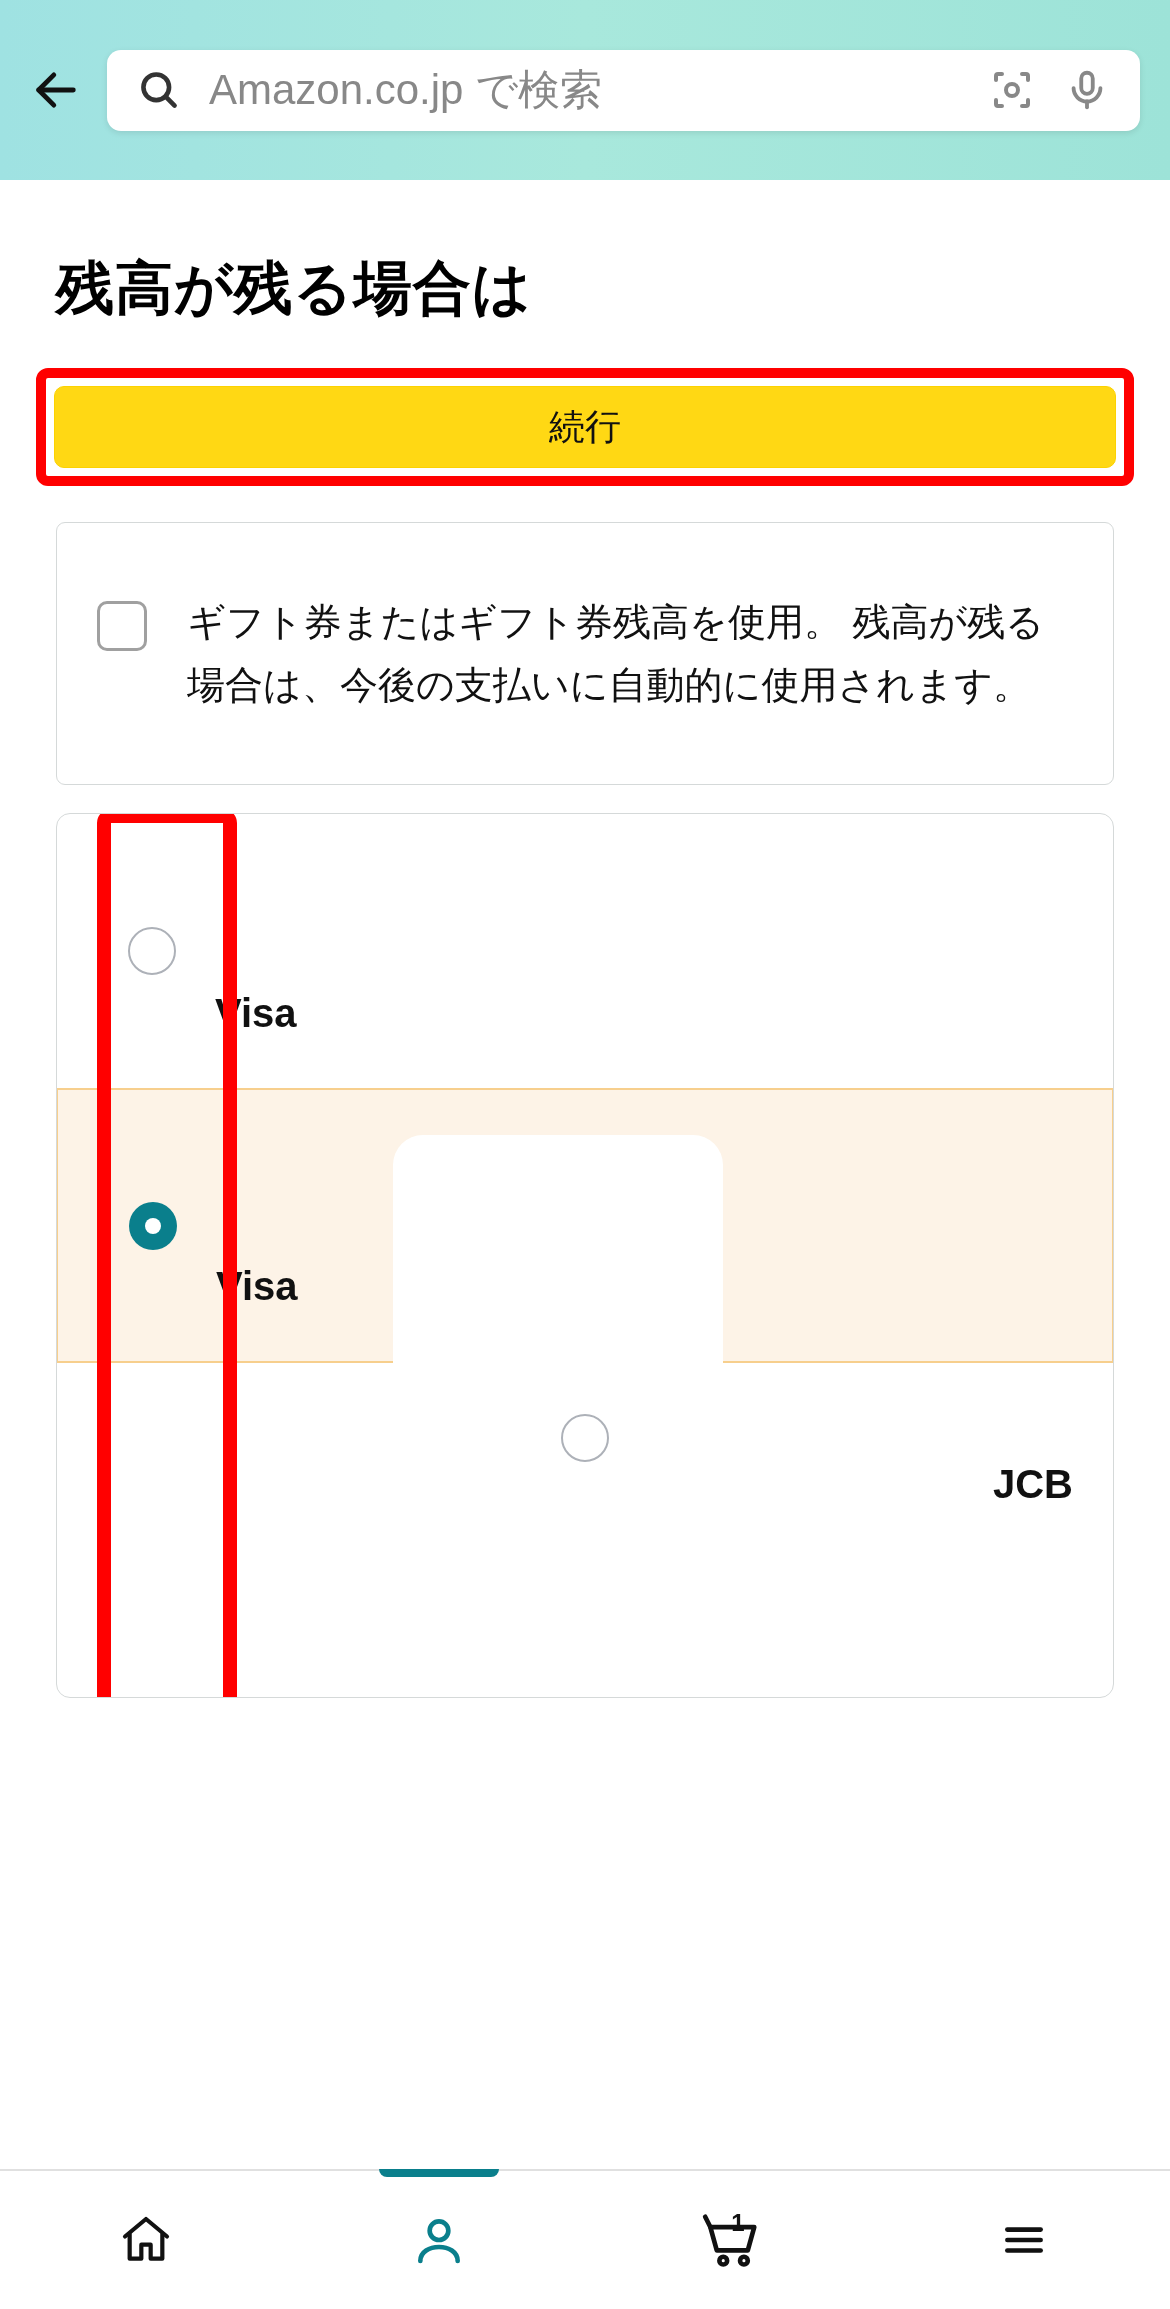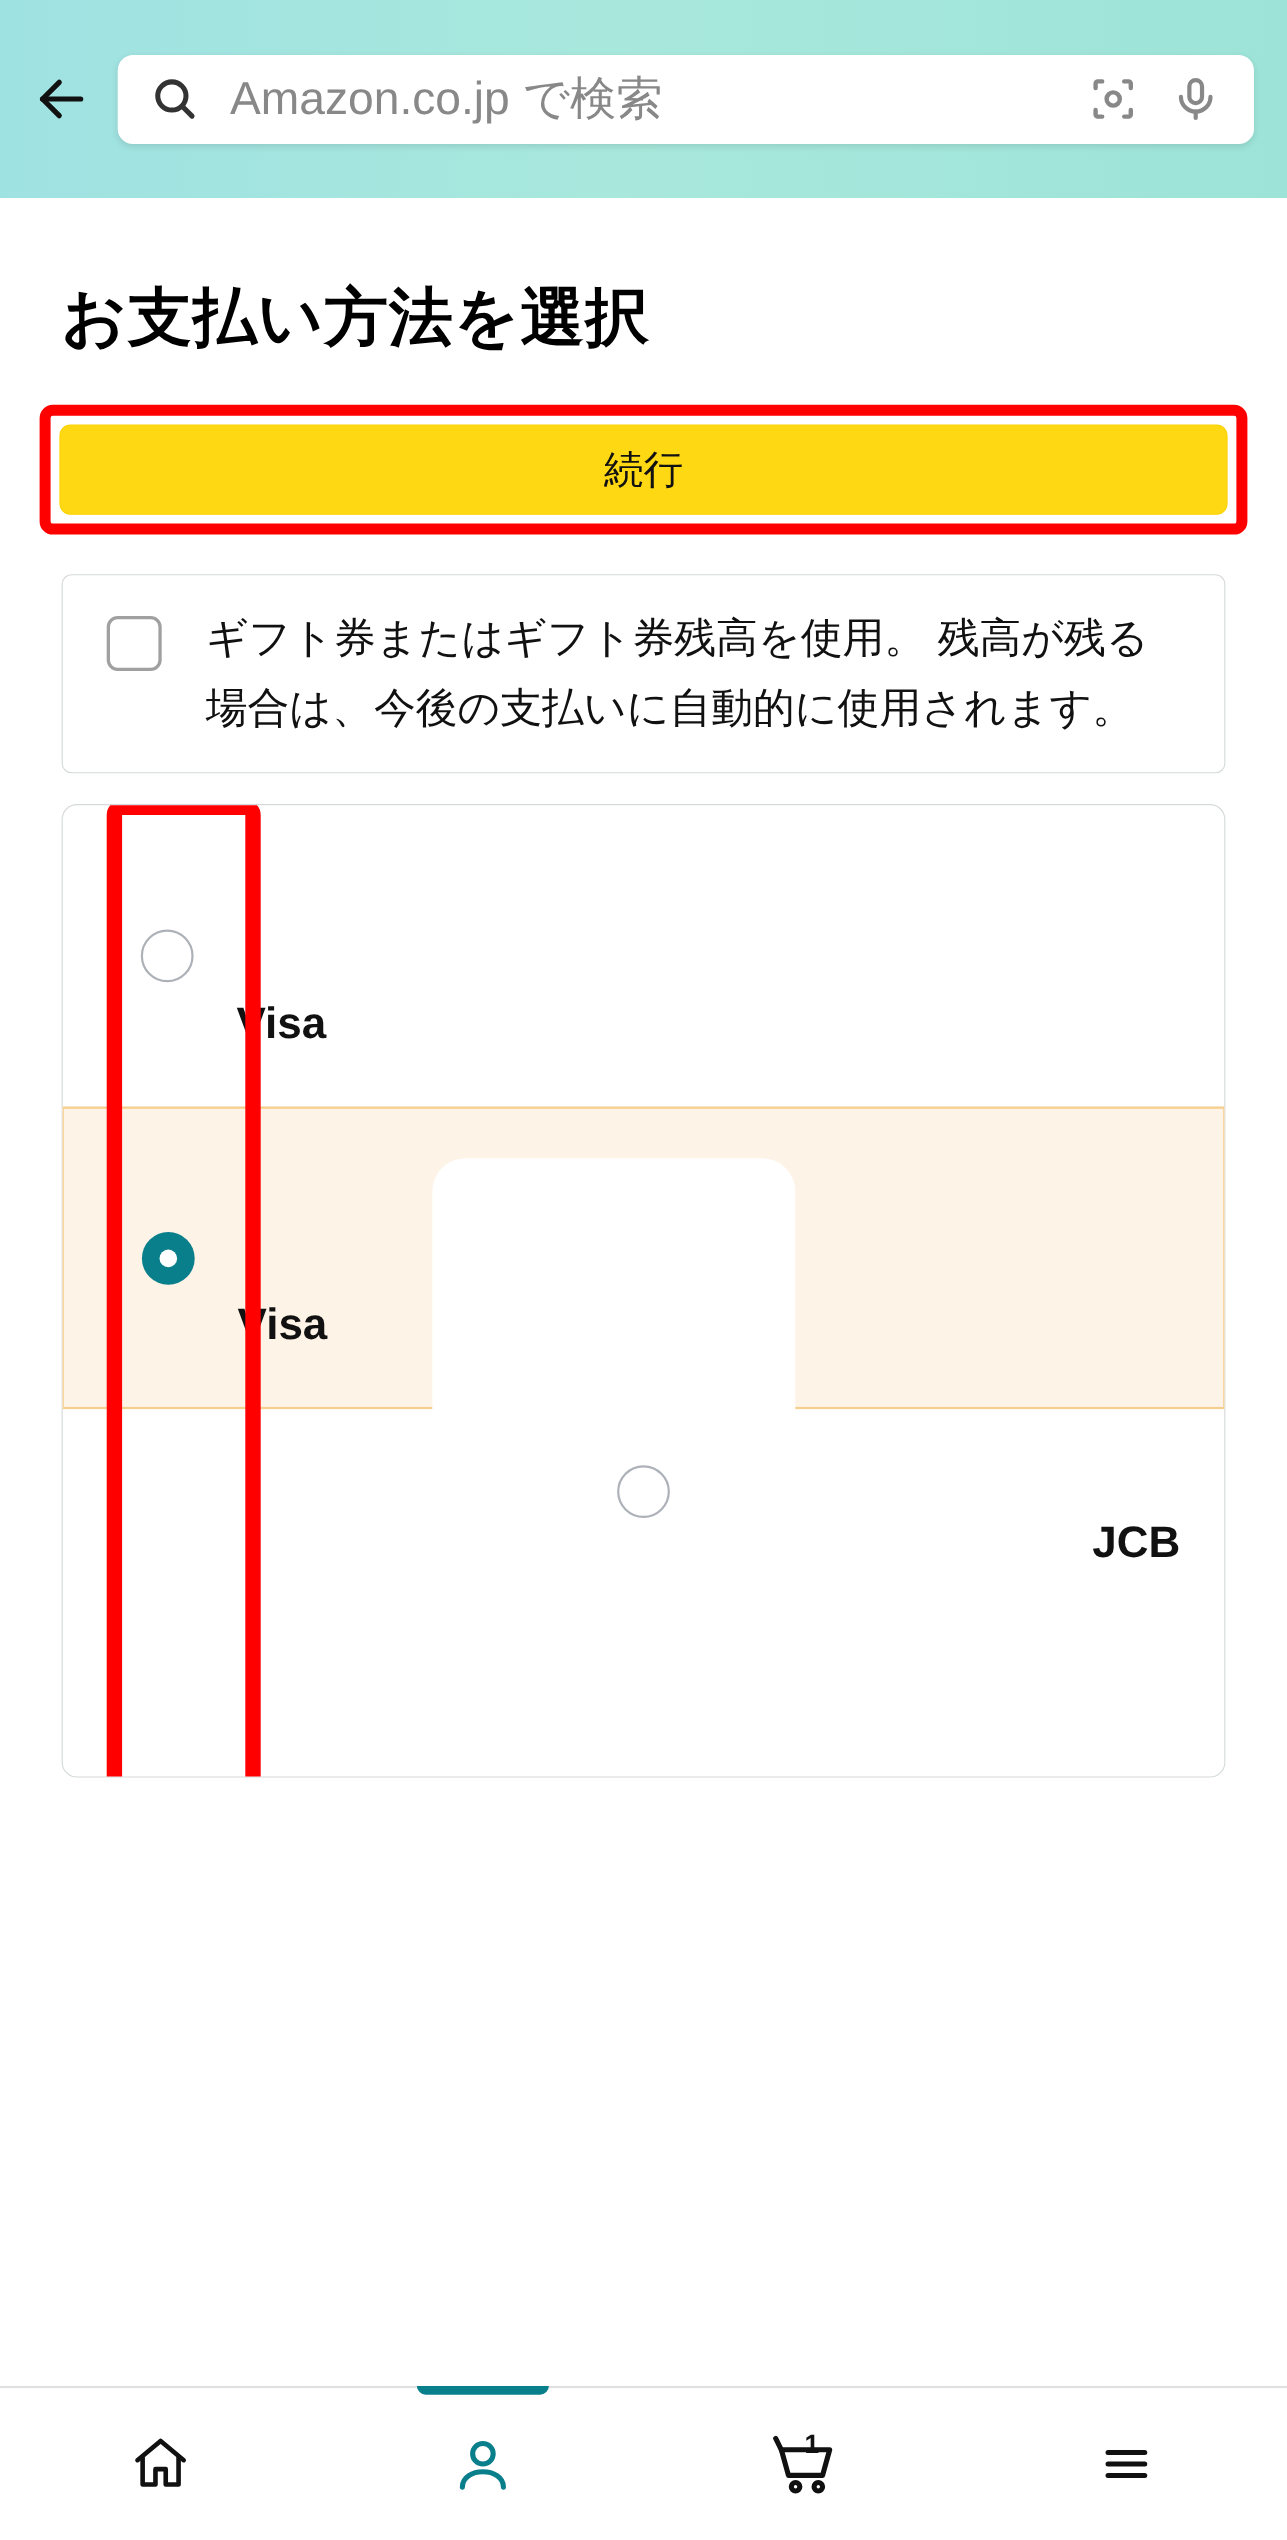--- a/index.html
+++ b/index.html
@@ -69,21 +69,21 @@
       justify-content: center;
       cursor: pointer;
       text-align: center;
     }
     .section {
       padding: 0 20px;
     }
     .gift-card-box {
       border: 1px solid #d5d9d9;
       border-radius: 9px;
-      padding: 27px 40px;
+      padding: 68px 40px;
       display: flex;
       align-items: flex-start;
       gap: 40px;
       margin-bottom: 28px;
     }
     .checkbox {
       width: 50px;
       height: 50px;
       border: 3px solid #a0a0a0;
       border-radius: 10px;
@@ -234,21 +234,21 @@
     </svg>
     <svg width="46" height="46" viewBox="0 0 24 24" fill="none" stroke="#888" stroke-width="2" stroke-linecap="round" stroke-linejoin="round">
       <rect x="9" y="3" width="6" height="11" rx="3"></rect>
       <path d="M5 11a7 7 0 0 0 14 0"></path>
       <line x1="12" y1="18" x2="12" y2="21"></line>
     </svg>
   </div>
 </div>
 
 <div class="content">
-  <h1 class="page-title">お支払い方法を選択</h1>
+  <h1 class="page-title">残高が残る場合は</h1>
 
   <div class="continue-wrap">
     <div class="continue-btn">続行</div>
   </div>
 
   <div class="section">
     <div class="gift-card-box">
       <div class="checkbox"></div>
       <div class="gift-card-text">ギフト券またはギフト券残高を使用。 残高が残る場合は、今後の支払いに自動的に使用されます。</div>
     </div>

